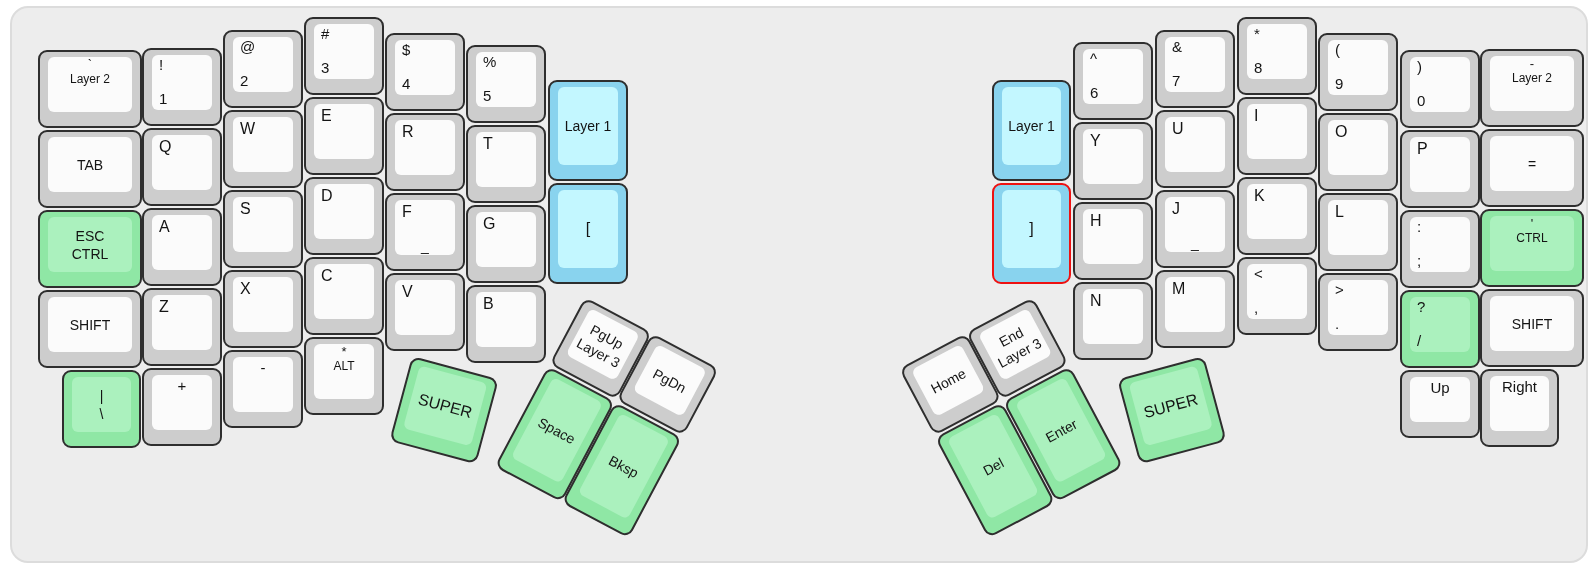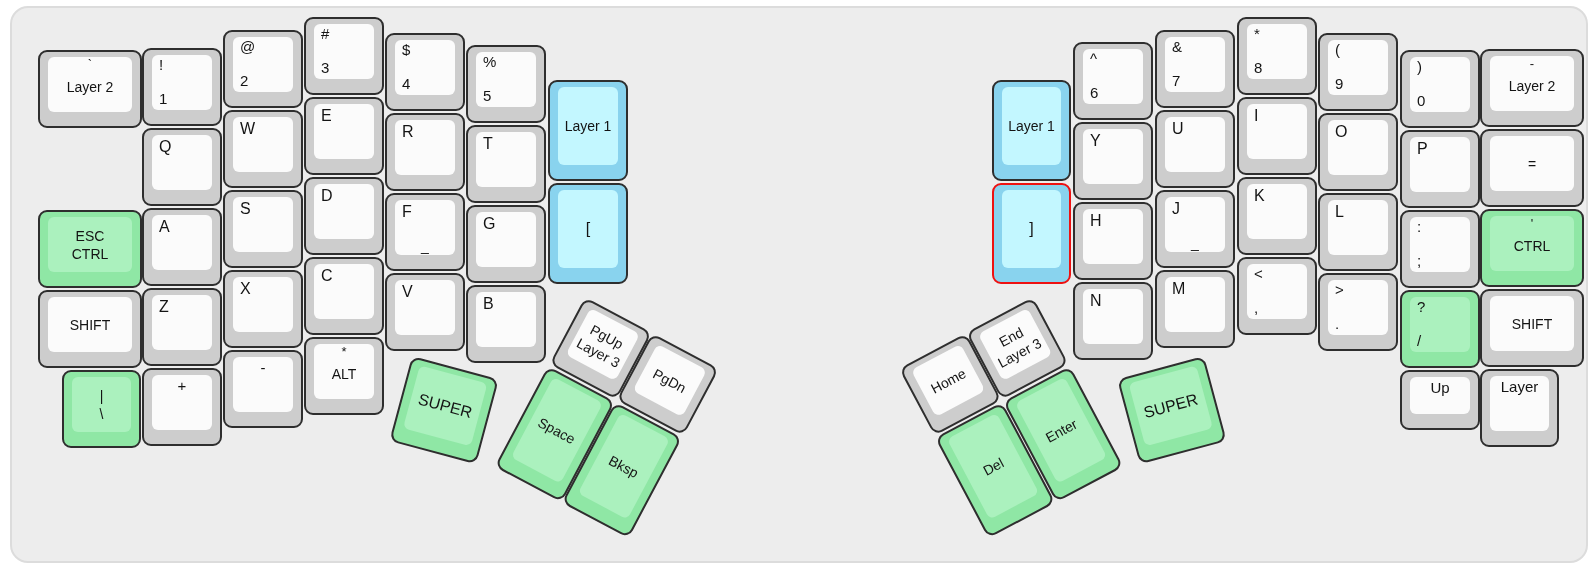--- a/index.html
+++ b/index.html
@@ -27,32 +27,37 @@
     align-items:flex-start;padding:2px 0 3px 7px;font-size:15px;line-height:16px;}
   .cap.center{display:flex;align-items:center;justify-content:center;
     font-size:14px;text-align:center;}
   .cap.center.big{font-size:16px;}
   .cap.center2{display:flex;flex-direction:column;align-items:center;justify-content:center;
     font-size:14px;line-height:18px;text-align:center;}
   .cap.topc{display:flex;justify-content:center;align-items:flex-start;
     padding-top:2px;font-size:15px;line-height:17px;}
   .cap.capped{display:flex;flex-direction:column;align-items:center;padding-top:1px;}
   .cap.capped .small{font-size:13px;line-height:14px;}
-  .cap.capped .main{font-size:14px;line-height:15px;margin-top:8px;}
+  .cap.capped .main{font-size:12px;line-height:15px;}
 </style>
 </head>
 <body>
 
 <div id="board">
     <div class="key gray" style="left: 26px; top: 42px; width: 104px; height: 78px;">
       <div class="cap capped">
         <span class="small">`</span>
         <span class="main">Layer 2</span>
       </div>
     </div>
+    <div class="key gray" style="left: 26px; top: 122px; width: 104px; height: 78px;">
+      <div class="cap center">
+        <span>TAB</span>
+      </div>
+    </div>
     <div class="key green" style="left: 26px; top: 202px; width: 104px; height: 78px;">
       <div class="cap center2">
         <span>ESC</span>
         <span>CTRL</span>
       </div>
     </div>
     <div class="key gray" style="left: 26px; top: 282px; width: 104px; height: 78px;">
       <div class="cap center">
         <span>SHIFT</span>
       </div>
@@ -280,21 +285,21 @@
         <span>:</span>
         <span>;</span>
       </div>
     </div>
     <div class="key green" style="left: 1388px; top: 282px; width: 80px; height: 78px;">
       <div class="cap pair">
         <span>?</span>
         <span>/</span>
       </div>
     </div>
-    <div class="key gray" style="left: 1388px; top: 362px; width: 80px; height: 60px;">
+    <div class="key gray" style="left: 1388px; top: 362px; width: 80px; height: 68px;">
       <div class="cap topc">
         <span>Up</span>
       </div>
     </div>
     <div class="key gray" style="left: 1468px; top: 41px; width: 104px; height: 78px;">
       <div class="cap capped">
         <span class="small">-</span>
         <span class="main">Layer 2</span>
       </div>
     </div>
@@ -309,21 +314,21 @@
         <span class="main">CTRL</span>
       </div>
     </div>
     <div class="key gray" style="left: 1468px; top: 281px; width: 104px; height: 78px;">
       <div class="cap center">
         <span>SHIFT</span>
       </div>
     </div>
     <div class="key gray" style="left: 1468px; top: 361px; width: 79px; height: 78px;">
       <div class="cap topc">
-        <span>Layer</span>
+        <span>Right</span>
       </div>
     </div>
     <div class="key gray" style="left: 878px; top: 325px; width: 76px; height: 76px; transform: rotate(-28deg); transform-origin: 100% 0px;">
       <div class="cap center">
         <span>Home</span>
       </div>
     </div>
     <div class="key gray" style="left: 945px; top: 289px; width: 76px; height: 76px; transform: rotate(-28deg); transform-origin: 100% 0px;">
       <div class="cap center2">
         <span>End</span>

